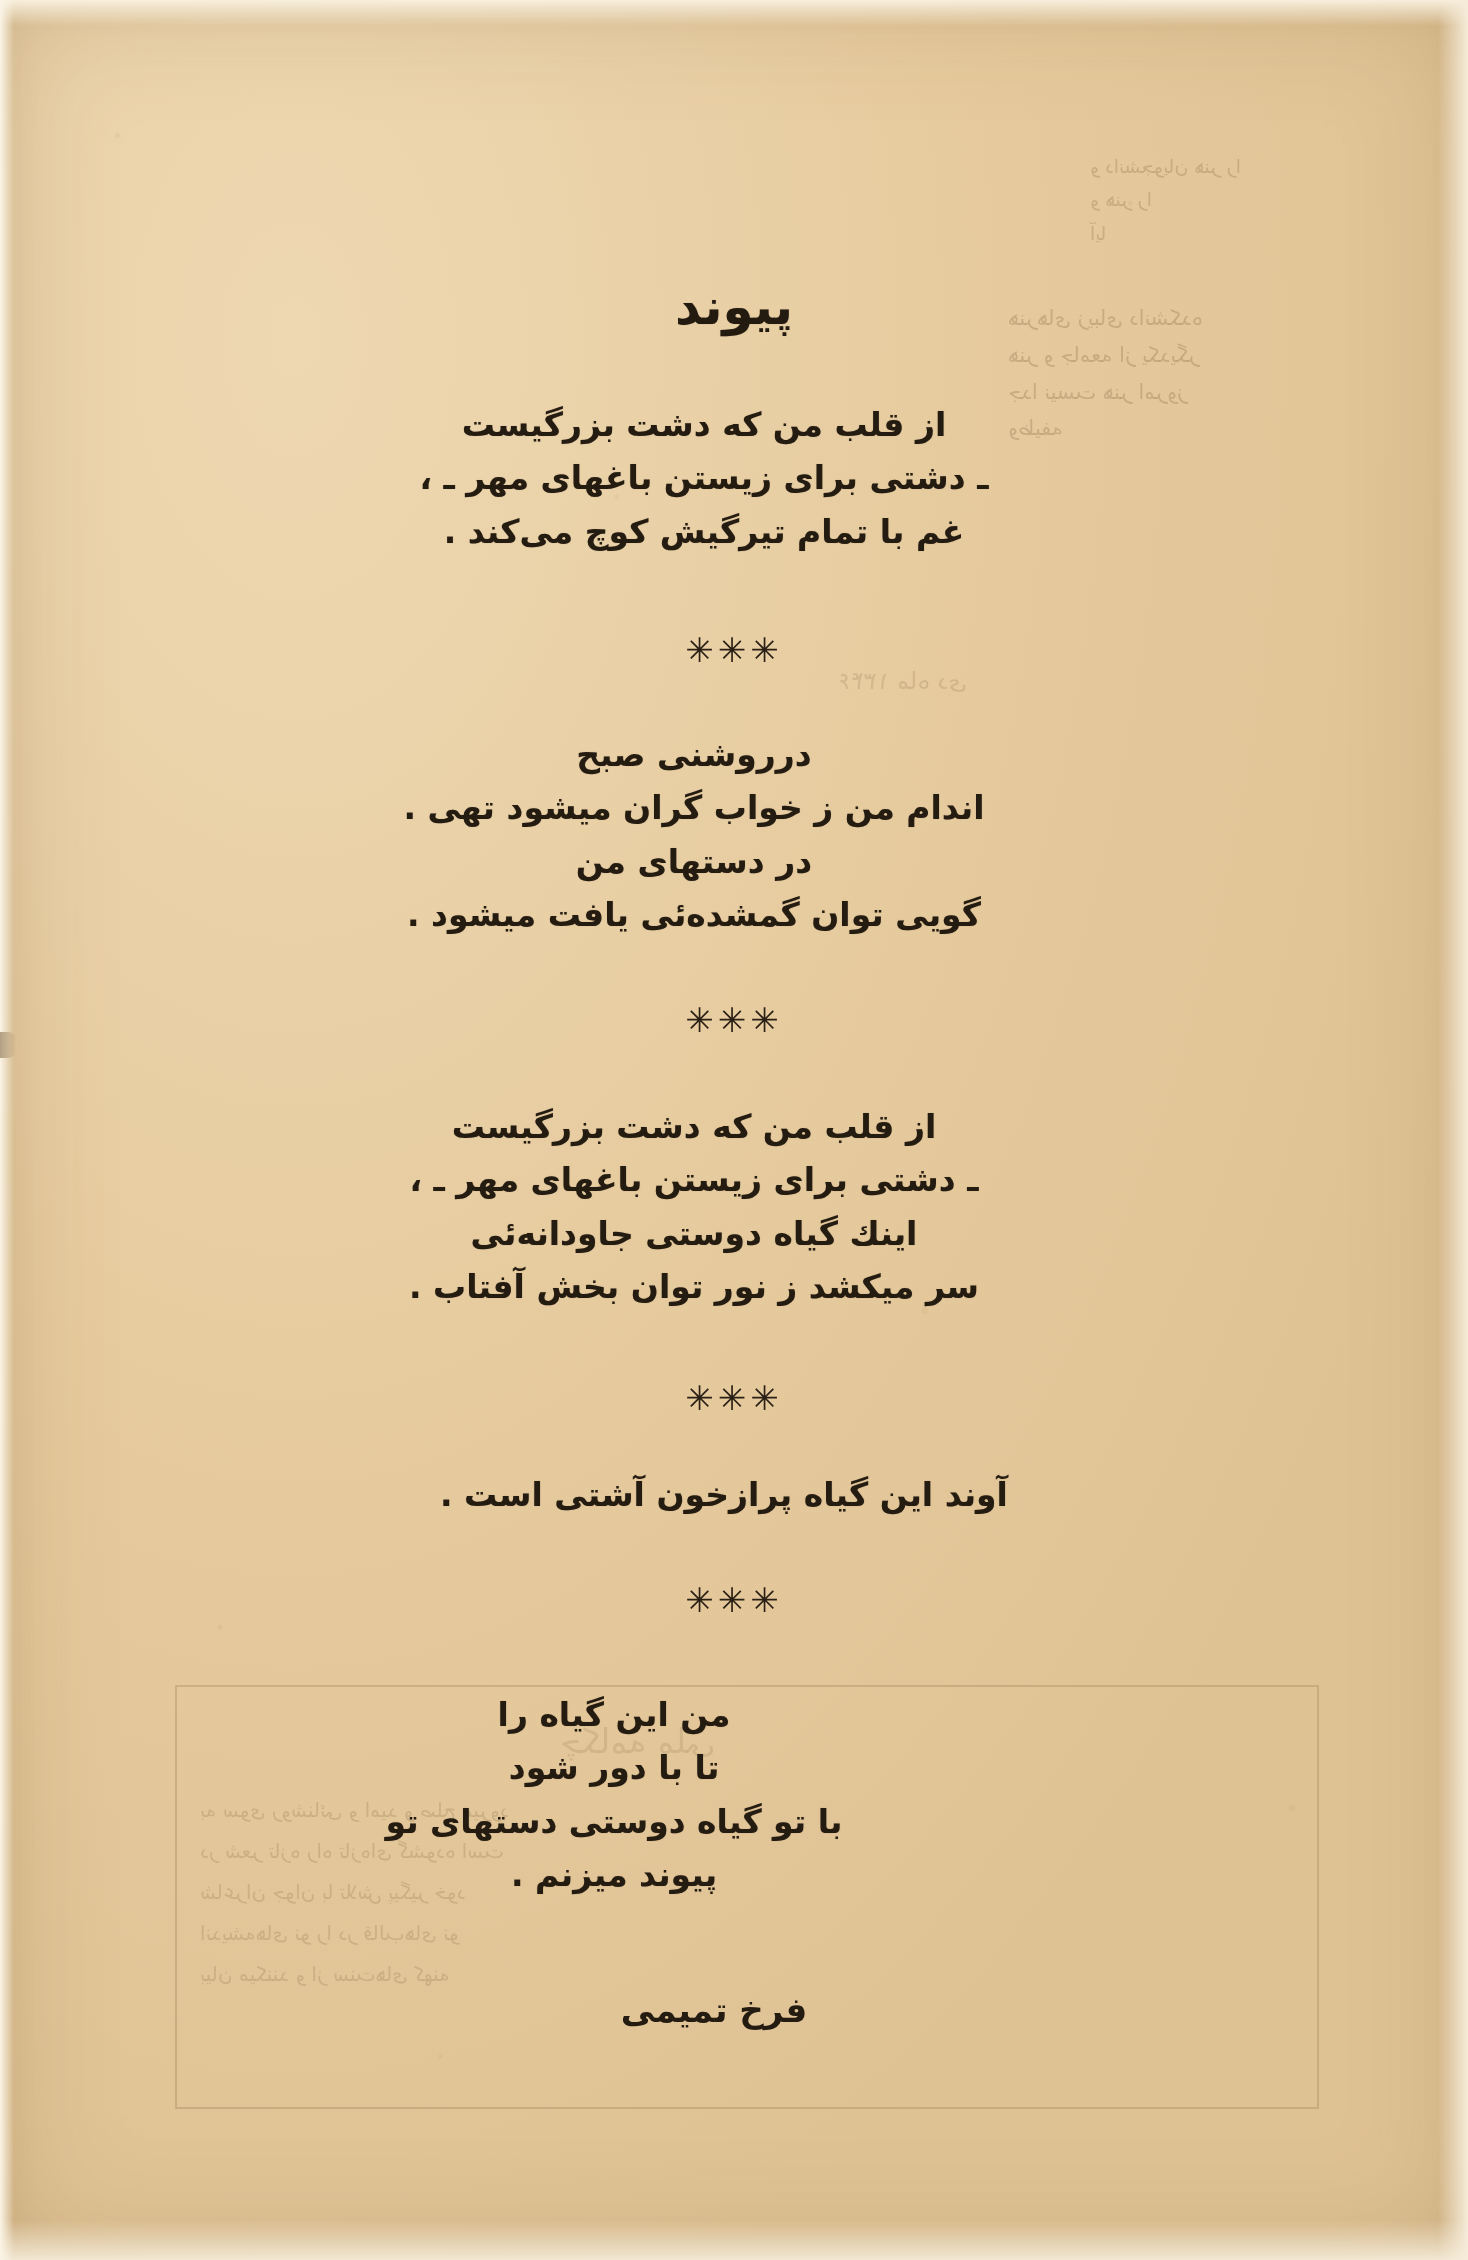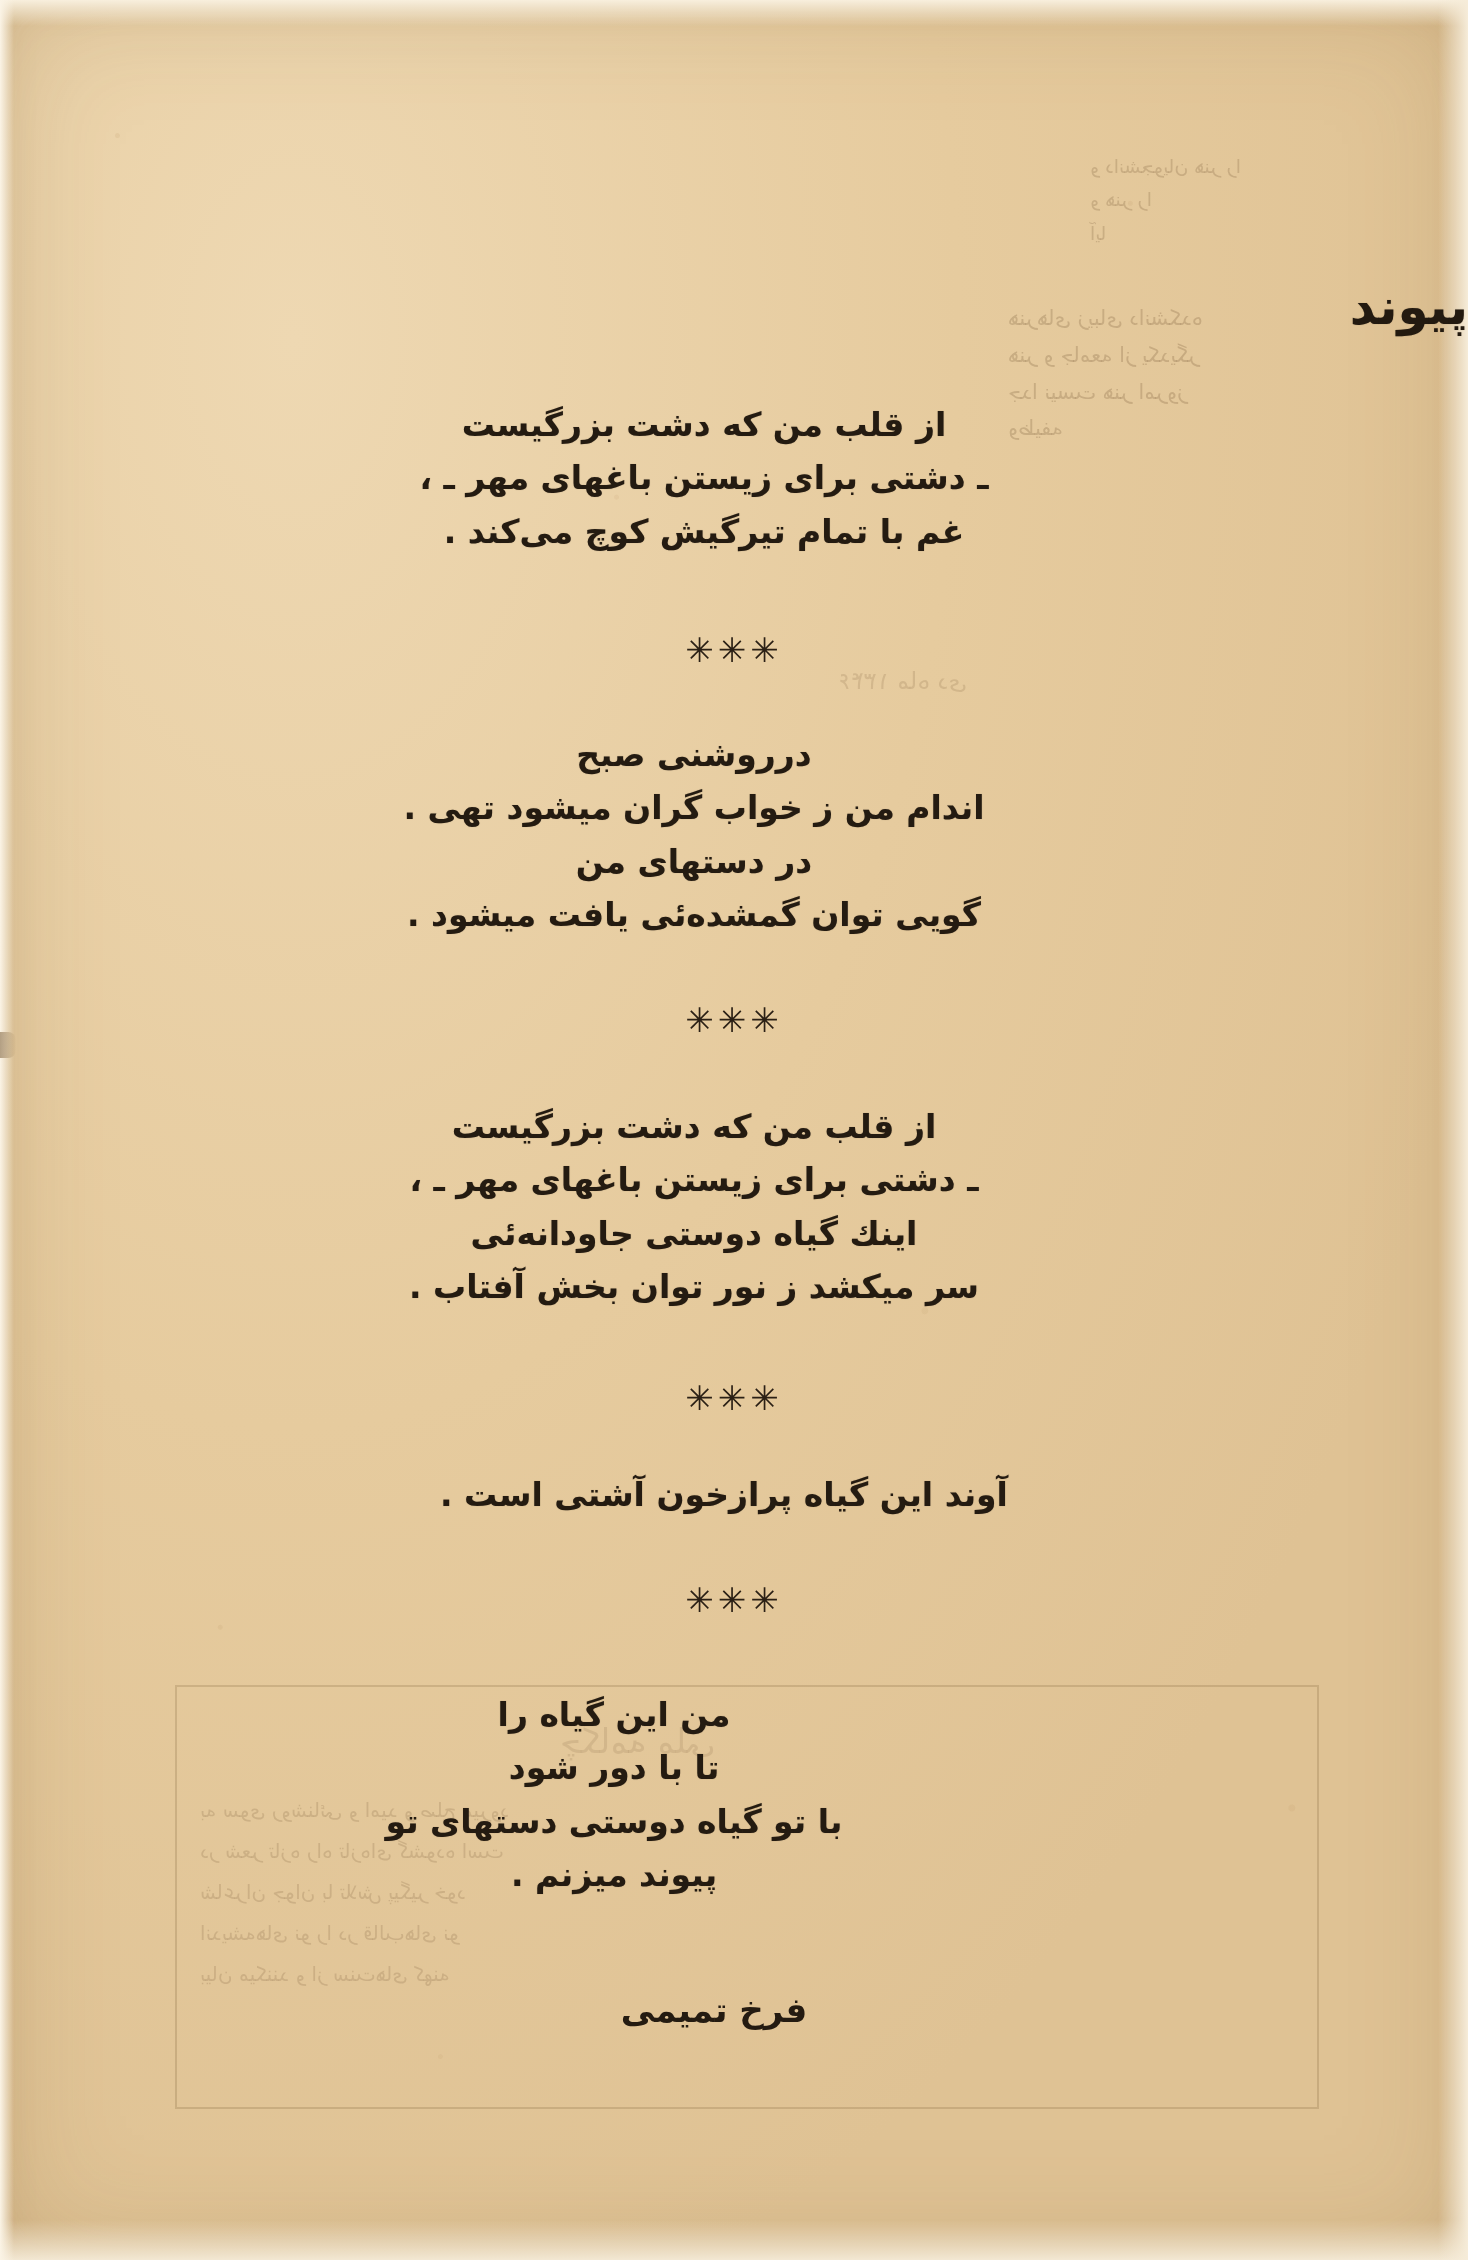--- a/index.html
+++ b/index.html
@@ -152,21 +152,21 @@
     right: 0;
     top: 0;
     padding: 0;
     direction: rtl;
   }
   .poem-title {
     position: absolute;
     top: 278px;
     left: 0;
     right: 0;
-    text-align: right;
+    text-align: center;
     font-size: 50px;
     font-weight: bold;
     color: #231a10;
     letter-spacing: 1px;
     text-shadow: 0 0 1px rgba(40,28,15,0.35);
   }
   .stanza {
     position: absolute;
     right: 0;
     width: 100%;

